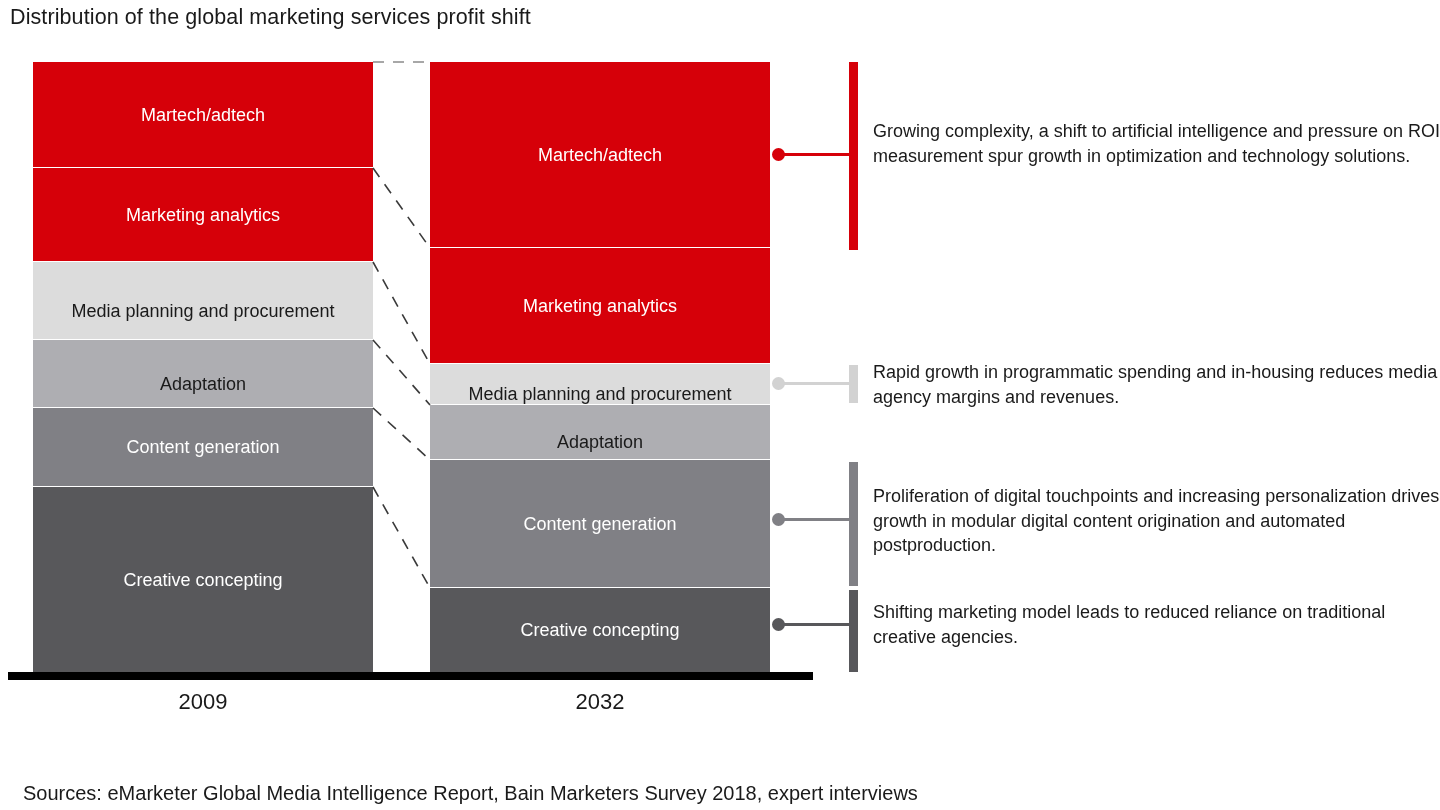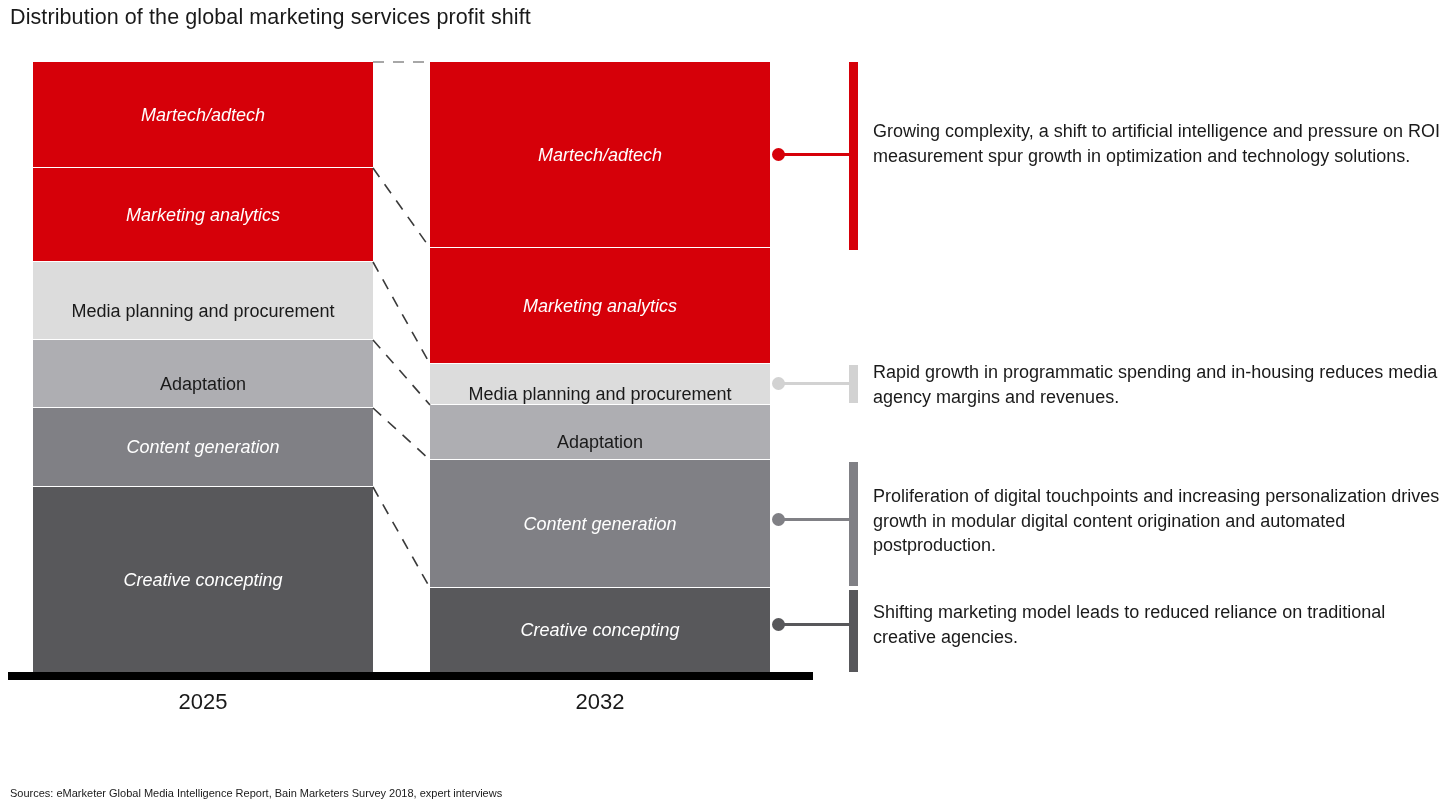--- a/index.html
+++ b/index.html
@@ -61,21 +61,21 @@
   }
   .bar-segment:last-child { border-bottom: none; }
 
   .seg-label {
     font-size: 18px;
     line-height: 22px;
     text-align: center;
     white-space: nowrap;
     padding: 0 2px;
   }
-  .seg-label.light { color: #ffffff; font-style: italic; }
+  .seg-label.light { color: #ffffff; }
   .seg-label.dark  { color: #1a1a1a; margin-top: 20px; }
 
   
   #axis-line {
     position: absolute;
     left: 8px;
     top: 672px;
     width: 805px;
     height: 8px;
     background: #000000;
@@ -125,23 +125,23 @@
     position: absolute;
     font-size: 18px;
     line-height: 24.5px;
     color: #1a1a1a;
     width: 585px;
   }
 
   
   #source-note {
     position: absolute;
-    left: 10px;
+    left: 23px;
     top: 782px;
-    font-size: 11px;
+    font-size: 20px;
     line-height: 22px;
     color: #1a1a1a;
     white-space: nowrap;
   }
 </style>
 </head>
 <body>
 
 <div id="chart-title">Distribution of the global marketing services profit shift</div>
 
@@ -194,21 +194,21 @@
       <line x1="373" y1="62" x2="430" y2="62" stroke="#8a8a8a"></line>
       <line x1="373" y1="168" x2="430" y2="248"></line>
       <line x1="373" y1="262" x2="430" y2="364"></line>
       <line x1="373" y1="340" x2="430" y2="405"></line>
       <line x1="373" y1="408" x2="430" y2="460"></line>
       <line x1="373" y1="487" x2="430" y2="588"></line>
     </g>
   </svg>
 
   <div id="axis-line"></div>
-  <div class="axis-tick-label" id="tick-2018">2025</div>
+  <div class="axis-tick-label" id="tick-2018">2009</div>
   <div class="axis-tick-label" id="tick-2025">2032</div>
 
   <div class="callout">
     <div class="callout-rail" style="left:849px;top:62px;height:188px;background:#D60009;"></div>
     <div class="callout-stem" style="left:782px;top:153px;width:70px;background:#D60009;"></div>
     <div class="callout-dot" style="left:772px;top:148px;background:#D60009;"></div>
     <div class="callout-text" style="left:873px;top:119px;">Growing complexity, a shift to artificial intelligence and pressure on ROI measurement spur growth in optimization and technology solutions.</div>
   </div>
 
   <div class="callout">

